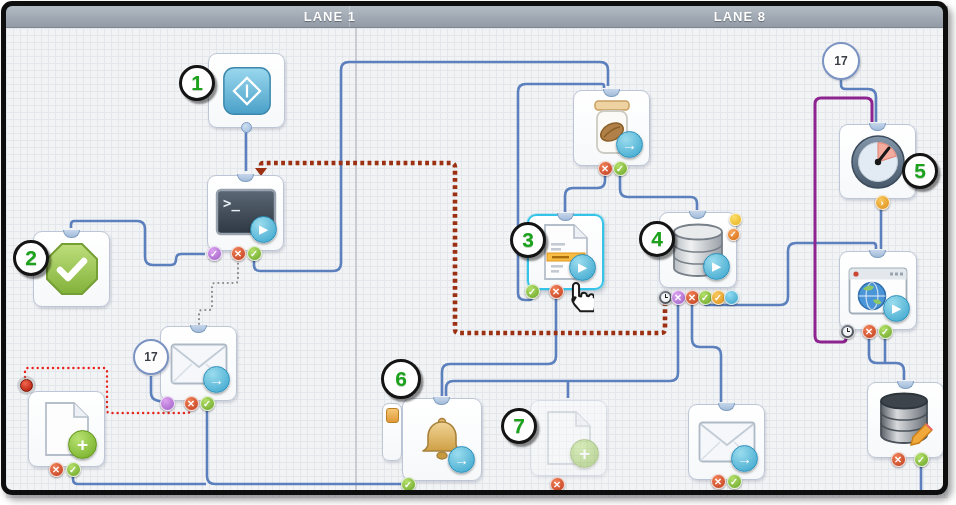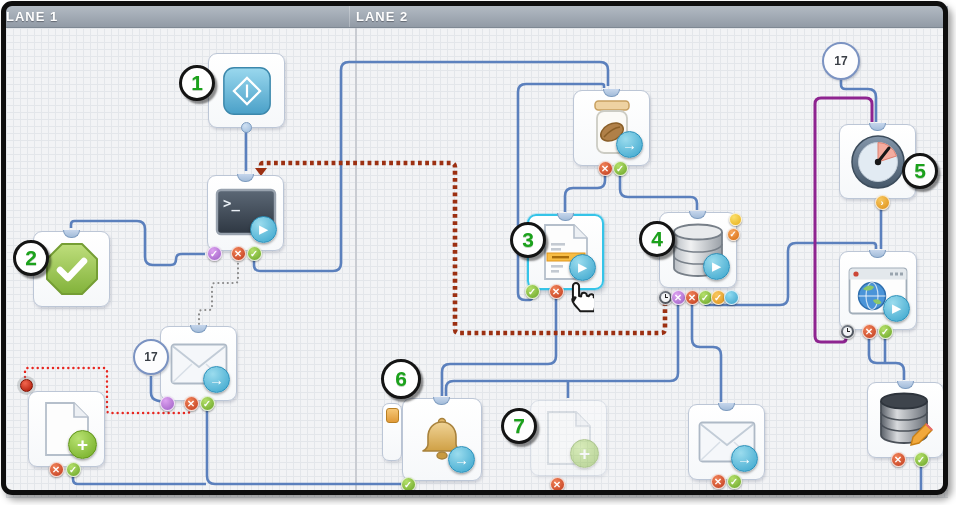--- a/index.html
+++ b/index.html
@@ -8,21 +8,21 @@
   #canvas{position:absolute;left:6px;top:6px;width:942px;height:492px;
     background-color:#f2f3f5;
     background-image:
       repeating-linear-gradient(0deg,#e3e6ea 0 1px,transparent 1px 7px),
       repeating-linear-gradient(90deg,#e3e6ea 0 1px,transparent 1px 7px);
     z-index:0;}
   #lane-divider{position:absolute;left:355px;top:27px;width:2px;height:463px;background:#c9ccd2;z-index:1;}
   
   #lane-header{position:absolute;left:6px;top:6px;width:942px;height:21px;
     background:linear-gradient(#b2bac3,#929ba6);border-bottom:1px solid #7e8893;z-index:2;}
-  .lane-label{position:absolute;top:0;height:21px;line-height:21px;text-align:left;
+  .lane-label{position:absolute;top:0;height:21px;line-height:21px;text-align:right;
     color:#fff;font-weight:bold;font-size:13px;letter-spacing:1px;text-shadow:0 1px 1px rgba(60,65,75,.6);}
   #lane1-label{left:0;width:350px;}
   #lane2-label{left:350px;width:410px;}
   #header-seam{position:absolute;left:349px;top:6px;width:1px;height:21px;background:rgba(255,255,255,.25);z-index:3;}
   
   #wires{position:absolute;left:0;top:0;z-index:5;}
   
   .node{position:absolute;background:linear-gradient(#ffffff,#f6f8fa);border:1.6px solid #bcc6d6;
     border-radius:9px;box-shadow:1px 2px 3px rgba(110,120,140,.28);z-index:10;box-sizing:border-box;}
   .node.selected{border:2.2px solid #35c4e8;box-shadow:0 0 0 1px rgba(80,200,235,.3),2px 3px 4px rgba(100,110,130,.3);}
@@ -79,21 +79,21 @@
     border-radius:11px;box-shadow:4px 5px 7px rgba(0,0,0,.38);z-index:40;pointer-events:none;box-sizing:border-box;}
 </style>
 </head>
 <body>
 
 <div id="stage">
   <div id="canvas"></div>
   <div id="lane-divider"></div>
   <div id="lane-header">
     <div class="lane-label" id="lane1-label">LANE 1</div>
-    <div class="lane-label" id="lane2-label">LANE 2</div>
+    <div class="lane-label" id="lane2-label">LANE 8</div>
   </div>
   <div id="header-seam"></div>
   <svg id="wires" width="956" height="505">
       <path d="M246 131 L246 171" fill="none" stroke="#5b80bd" stroke-width="2.6" stroke-linecap="butt" stroke-linejoin="round"></path>
       <path d="M71 228 L71 224.5 Q71 221 74.5 221 L137 221 Q145 221 145 229 L145 257 Q145 265 153 265 L170.5 265 Q176 265 176 259.5 L176 259.5 Q176 254 181.5 254 L205 254" fill="none" stroke="#5b80bd" stroke-width="2.6" stroke-linecap="butt" stroke-linejoin="round"></path>
       <path d="M254 259 L254 265 Q254 271 260 271 L333 271 Q341 271 341 263 L341 70 Q341 62 349 62 L600 62 Q608 62 608 70 L608 86" fill="none" stroke="#5b80bd" stroke-width="2.6" stroke-linecap="butt" stroke-linejoin="round"></path>
       <path d="M532 295 L532 297.5 Q532 300 529.5 300 L525 300 Q518 300 518 293 L518 92 Q518 84 526 84 L602 84 Q604 84 604 86 L604 88" fill="none" stroke="#5b80bd" stroke-width="2.6" stroke-linecap="butt" stroke-linejoin="round"></path>
       <path d="M605 173 L605 180.5 Q605 188 597.5 188 L573 188 Q565 188 565 196 L565 212" fill="none" stroke="#5b80bd" stroke-width="2.6" stroke-linecap="butt" stroke-linejoin="round"></path>
       <path d="M620 173 L620 189 Q620 197 628 197 L690.5 197 Q697 197 697 203.5 L697 210" fill="none" stroke="#5b80bd" stroke-width="2.6" stroke-linecap="butt" stroke-linejoin="round"></path>
       <path d="M556 296 L556 356 Q556 364 548 364 L450 364 Q442 364 442 372 L442 396" fill="none" stroke="#5b80bd" stroke-width="2.6" stroke-linecap="butt" stroke-linejoin="round"></path>

